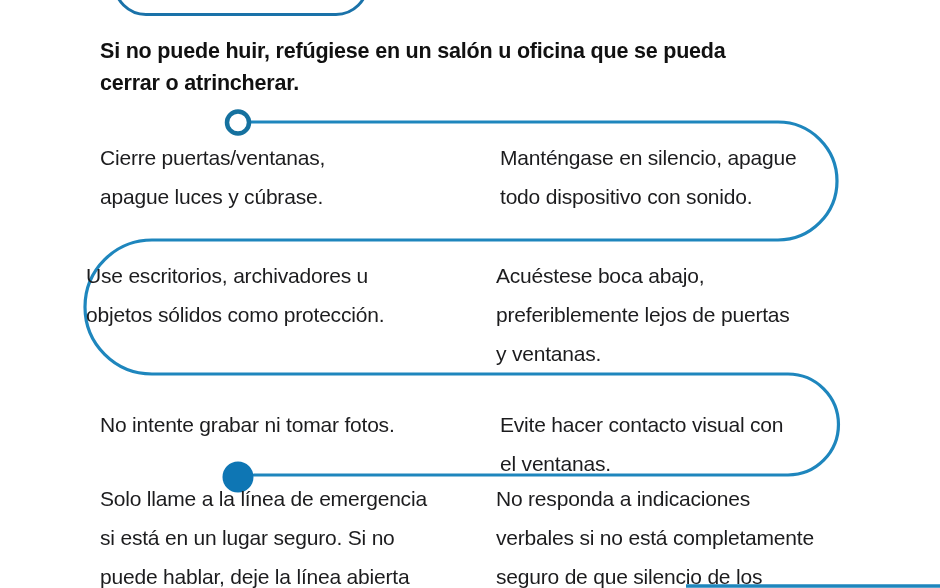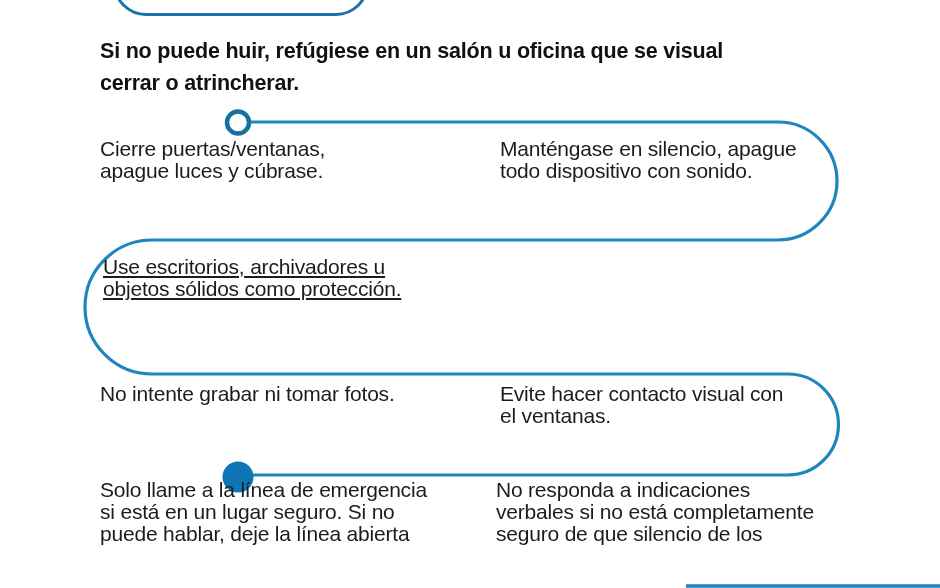--- a/index.html
+++ b/index.html
@@ -29,55 +29,58 @@
   }
   .intro{
     position:absolute;left:100px;top:35px;
     font-size:21.5px;font-weight:bold;color:#111111;
     line-height:32px;letter-spacing:-0.2px;
     white-space:pre-line;
   }
   .tip{
     position:absolute;
     font-size:21px;font-weight:400;color:#1c1c1e;
-    line-height:22px;letter-spacing:-0.2px;
+    line-height:39px;letter-spacing:-0.2px;
     white-space:pre-line;
   }
-  .r1{top:138px;} .r2{top:256px;} .r3{top:383px;} .r4{top:479px;}
+  .r1{top:138px;} .r2{top:256px;} .r3{top:405px;} .r4{top:479px;}
   .col-left{left:100px;width:390px;}
-  .col-left.r2{left:103px;text-decoration:underline;}
+  .col-left.r2{left:86px;}
   .col-right{left:500px;width:400px;}
   .col-right.r2,.col-right.r4{left:496px;}
 </style>
 </head>
 <body>
 
 <div id="page">
 
   <svg id="connector-svg" width="940" height="588" viewBox="0 0 940 588">
     <path d="M 251 122 H 778 A 59 59 0 0 1 778 240 H 152 A 67 67 0 0 0 152 374 H 788 A 50.5 50.5 0 0 1 788 475 H 254" fill="none" stroke="#1e86bd" stroke-width="3.2" stroke-linecap="round"></path>
     <circle cx="238" cy="122.5" r="11" fill="#ffffff" stroke="#15719f" stroke-width="4.5"></circle>
     <circle cx="238" cy="477" r="15.5" fill="#0e76b4"></circle>
     <path d="M 686 586 H 940" fill="none" stroke="#1e86bd" stroke-width="3.5"></path>
   </svg>
 
   <div class="badge">
     <span class="badge-label">ESCÓNDASE</span>
   </div>
 
-  <div class="intro">Si no puede huir, refúgiese en un salón u oficina que se visual
+  <div class="intro">Si no puede huir, refúgiese en un salón u oficina que se pueda
 cerrar o atrincherar.</div>
 
   <div class="tip col-left r1">Cierre puertas/ventanas,
 apague luces y cúbrase.</div>
   <div class="tip col-right r1">Manténgase en silencio, apague
 todo dispositivo con sonido.</div>
 
   <div class="tip col-left r2">Use escritorios, archivadores u
 objetos sólidos como protección.</div>
+  <div class="tip col-right r2">Acuéstese boca abajo,
+preferiblemente lejos de puertas
+y ventanas.</div>
 
   <div class="tip col-left r3">No intente grabar ni tomar fotos.</div>
   <div class="tip col-right r3">Evite hacer contacto visual con
 el ventanas.</div>
 
   <div class="tip col-left r4">Solo llame a la línea de emergencia
 si está en un lugar seguro. Si no
 puede hablar, deje la línea abierta</div>
   <div class="tip col-right r4">No responda a indicaciones
 verbales si no está completamente

